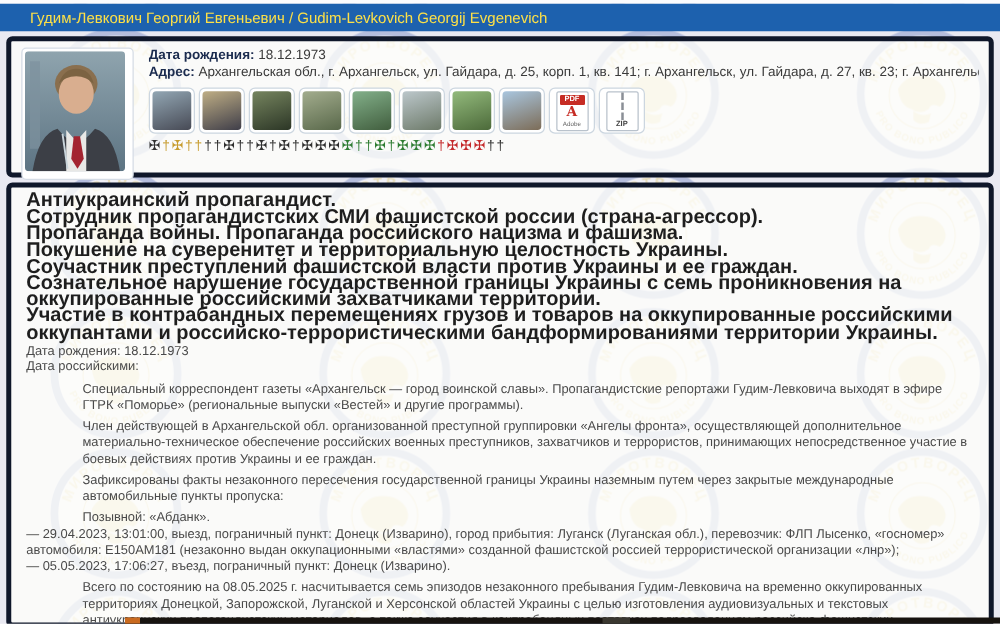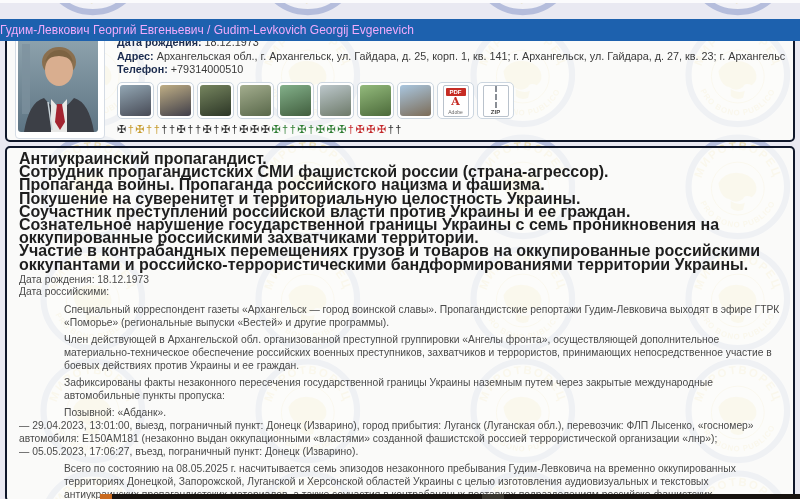--- a/index.html
+++ b/index.html
@@ -4,28 +4,28 @@
 <style>
   html,body{margin:0;padding:0;}
   body{
     width:800px;height:499px;overflow:hidden;position:relative;
     background:#e9e9f2;
     font-family:"Liberation Sans",sans-serif;
   }
   .topstrip{position:absolute;top:0;left:0;right:0;height:3px;background:#fbfbfd;z-index:3;}
   .titlebar{
     position:absolute;top:3px;left:0;right:0;height:22px;background:#1d61ae;
-    color:#f0abfc;font-size:12px;line-height:22px;padding-left:0;z-index:3;
-    white-space:nowrap;overflow:hidden;box-sizing:border-box;margin-top:16px;
+    color:#fde047;font-size:12px;line-height:22px;padding-left:24px;z-index:3;
+    white-space:nowrap;overflow:hidden;box-sizing:border-box;
   }
   .wm-layer{position:absolute;inset:0;z-index:0;pointer-events:none;}
   .panel{
     position:absolute;left:5px;right:5px;
     background:rgba(255,255,251,0.78);
-    border:2px solid #0f172a;border-radius:5px;z-index:2;box-sizing:border-box;align-items:center;
+    border:4px solid #0f172a;border-radius:5px;z-index:2;box-sizing:border-box;
   }
   #info-panel{top:29px;height:113px;padding:5px 8px;display:flex;}
   #desc-panel{top:146px;height:356px;padding:4px 12px 6px 12px;overflow:hidden;}
 
   .photo-card{
     width:84px;height:100px;background:#fff;border:1px solid #d5dce5;border-radius:4px;
     padding:2px;flex:0 0 auto;box-sizing:content-box;
   }
   .details{flex:1;margin-left:12px;min-width:0;}
   .frow{font-size:10.8px;line-height:13.5px;color:#3a3a3a;white-space:nowrap;overflow:hidden;}
@@ -101,21 +101,20 @@
       <path d="M6,96 q5,-30 20,-34 q9,11 15,11 q6,0 15,-11 q15,4 20,34z" fill="#3c3f46"></path>
       <path d="M33,63 l8,9 8,-9 v33 h-16z" fill="#e8e8e6"></path>
       <path d="M39,68 h5 l3,18 -5,8 -5,-8z" fill="#a32430"></path>
       <path d="M30,66 q2,14 4,28" stroke="#c9d4da" stroke-width="1.5" fill="none"></path>
     </svg>
   </div>
   <div class="details">
     <div>
         <div class="frow"><span class="flbl">Дата рождения:</span><span class="fval"> 18.12.1973</span></div>
         <div class="frow"><span class="flbl">Адрес:</span><span class="fval"> Архангельская обл., г. Архангельск, ул. Гайдара, д. 25, корп. 1, кв. 141; г. Архангельск, ул. Гайдара, д. 27, кв. 23; г. Архангельск, ул. Садовая, д. 4, кв. 50</span></div>
-        <div class="frow"><span class="flbl">Телефон:</span><span class="fval"> +79314000510</span></div>
       </div>
     <div class="thumbs">
         <div class="thumb photo">
           <div class="ph" style="background: linear-gradient(160deg, rgb(147, 167, 180), rgb(71, 74, 85));"></div>
         </div>
         <div class="thumb photo">
           <div class="ph" style="background: linear-gradient(160deg, rgb(191, 174, 133), rgb(63, 62, 73));"></div>
         </div>
         <div class="thumb photo">
           <div class="ph" style="background: linear-gradient(160deg, rgb(118, 133, 95), rgb(44, 54, 38));"></div>
@@ -152,21 +151,21 @@
     <div class="medals"><span style="color: rgb(47, 47, 47);">✠</span><span style="color: rgb(199, 156, 46);">†</span><span style="color: rgb(199, 156, 46);">✠</span><span style="color: rgb(199, 156, 46);">†</span><span style="color: rgb(199, 156, 46);">†</span><span style="color: rgb(47, 47, 47);">†</span><span style="color: rgb(47, 47, 47);">†</span><span style="color: rgb(47, 47, 47);">✠</span><span style="color: rgb(47, 47, 47);">†</span><span style="color: rgb(47, 47, 47);">†</span><span style="color: rgb(47, 47, 47);">✠</span><span style="color: rgb(47, 47, 47);">†</span><span style="color: rgb(47, 47, 47);">✠</span><span style="color: rgb(47, 47, 47);">†</span><span style="color: rgb(47, 47, 47);">✠</span><span style="color: rgb(47, 47, 47);">✠</span><span style="color: rgb(47, 47, 47);">✠</span><span style="color: rgb(47, 125, 51);">✠</span><span style="color: rgb(47, 125, 51);">†</span><span style="color: rgb(47, 125, 51);">†</span><span style="color: rgb(47, 125, 51);">✠</span><span style="color: rgb(47, 125, 51);">†</span><span style="color: rgb(47, 125, 51);">✠</span><span style="color: rgb(47, 125, 51);">✠</span><span style="color: rgb(47, 125, 51);">✠</span><span style="color: rgb(196, 41, 43);">†</span><span style="color: rgb(196, 41, 43);">✠</span><span style="color: rgb(196, 41, 43);">✠</span><span style="color: rgb(196, 41, 43);">✠</span><span style="color: rgb(47, 47, 47);">†</span><span style="color: rgb(47, 47, 47);">†</span></div>
   </div>
 </div>
 
 <div class="panel" id="desc-panel">
   <div>
       <div class="bline">Антиукраинский пропагандист.</div>
       <div class="bline">Сотрудник пропагандистских СМИ фашистской россии (страна-агрессор).</div>
       <div class="bline">Пропаганда войны. Пропаганда российского нацизма и фашизма.</div>
       <div class="bline">Покушение на суверенитет и территориальную целостность Украины.</div>
-      <div class="bline">Соучастник преступлений российской власти против Украины и ее граждан.</div>
+      <div class="bline">Соучастник преступлений фашистской власти против Украины и ее граждан.</div>
       <div class="bline">Сознательное нарушение государственной границы Украины с семь проникновения на оккупированные российскими захватчиками территории.</div>
       <div class="bline">Участие в контрабандных перемещениях грузов и товаров на оккупированные российскими оккупантами и российско-террористическими бандформированиями территории Украины.</div>
     </div>
   <div class="mlines">
       <div class="mline">Дата рождения: 18.12.1973</div>
       <div class="mline">Дата российскими:</div>
     </div>
   <div>
       <p class="para gap">Специальный корреспондент газеты «Архангельск — город воинской славы». Пропагандистские репортажи Гудим-Левковича выходят в эфире ГТРК «Поморье» (региональные выпуски «Вестей» и другие программы).</p>
       <p class="para gap">Член действующей в Архангельской обл. организованной преступной группировки «Ангелы фронта», осуществляющей дополнительное материально-техническое обеспечение российских военных преступников, захватчиков и террористов, принимающих непосредственное участие в боевых действиях против Украины и ее граждан.</p>

